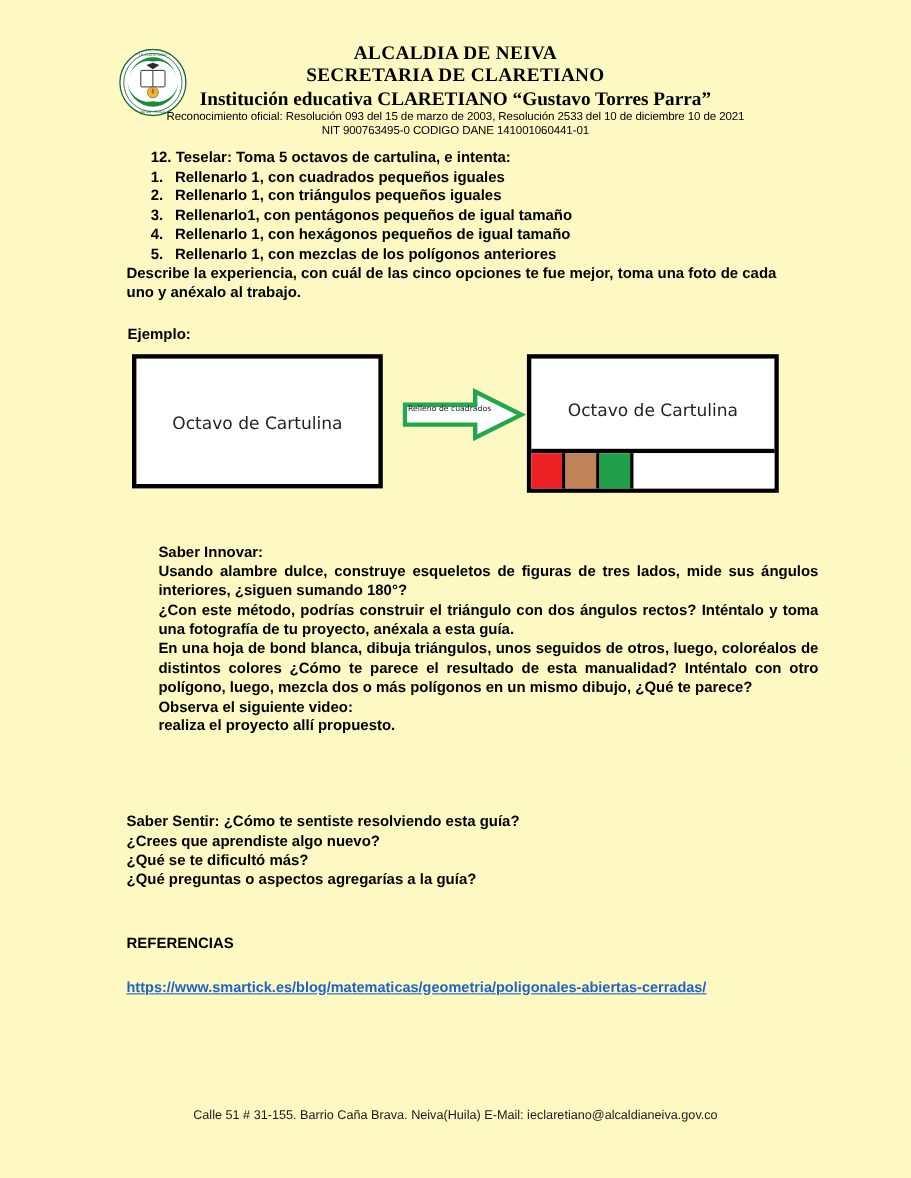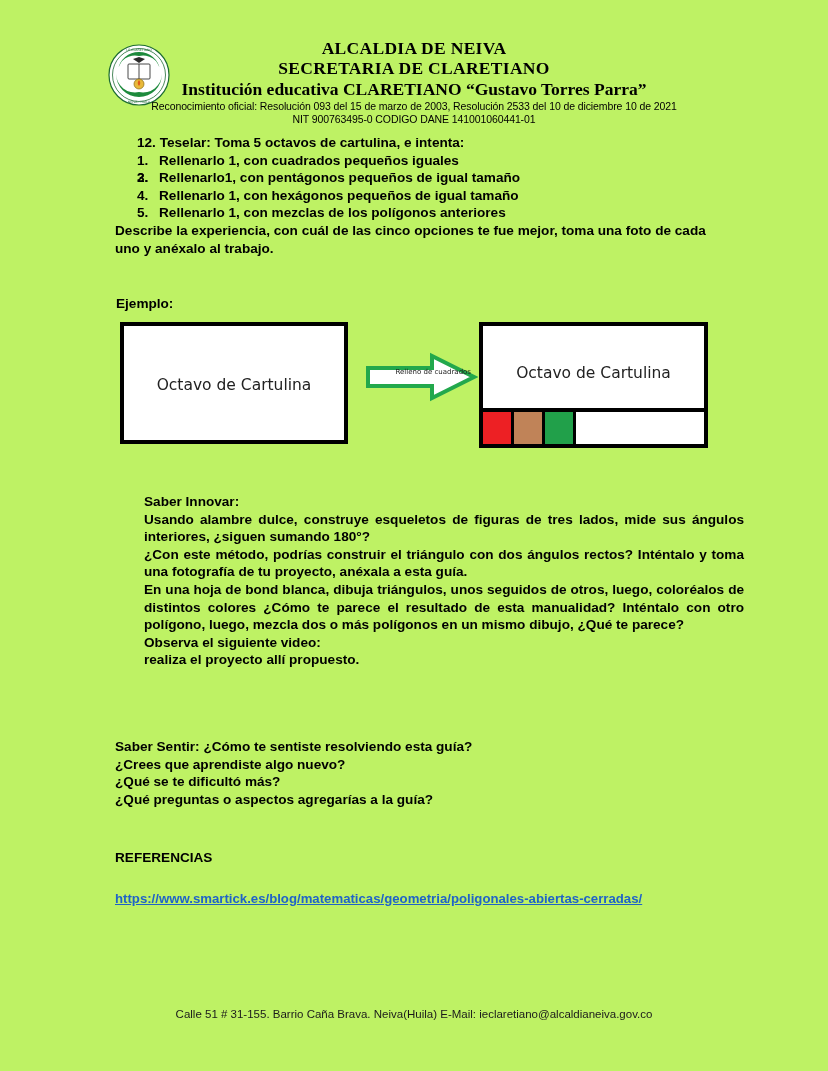--- a/index.html
+++ b/index.html
@@ -11,21 +11,21 @@
     width: 828px;
     height: 1071px;
     position: relative;
     font-family: "Liberation Sans", sans-serif;
     color: #000000;
     overflow: hidden;
   }
   .page {
     position: absolute;
     inset: 0;
-    background: #bef264;
+    background: #fef9c3;
   }
 
   
   .header {
     position: absolute;
     left: 0;
     top: 38px;
     width: 828px;
     text-align: center;
   }
@@ -185,21 +185,21 @@
     height: 50px;
   }
   .arrow-label {
     position: absolute;
     left: 371px;
     top: 368px;
     width: 100px;
     font-family: "DejaVu Sans", sans-serif;
     font-size: 7px;
     color: #1a1a1a;
-    text-align: right;
+    text-align: left;
     line-height: 9px;
     white-space: nowrap;
   }
 
   
   .sec-innovar {
     position: absolute;
     left: 115px;
     top: 493px;
     width: 600px;
@@ -296,20 +296,21 @@
       <span>12.</span>
       <span>Teselar: Toma 5 octavos de cartulina, e intenta:</span>
     </div>
     <ul class="olist">
       <li>
         <span class="num">1.</span>
         <span>Rellenarlo 1, con cuadrados pequeños iguales</span>
       </li>
       <li>
         <span class="num">2.</span>
+        <span>Rellenarlo 1, con triángulos pequeños iguales</span>
       </li>
       <li>
         <span class="num">3.</span>
         <span>Rellenarlo1, con pentágonos pequeños de igual tamaño</span>
       </li>
       <li>
         <span class="num">4.</span>
         <span>Rellenarlo 1, con hexágonos pequeños de igual tamaño</span>
       </li>
       <li>

